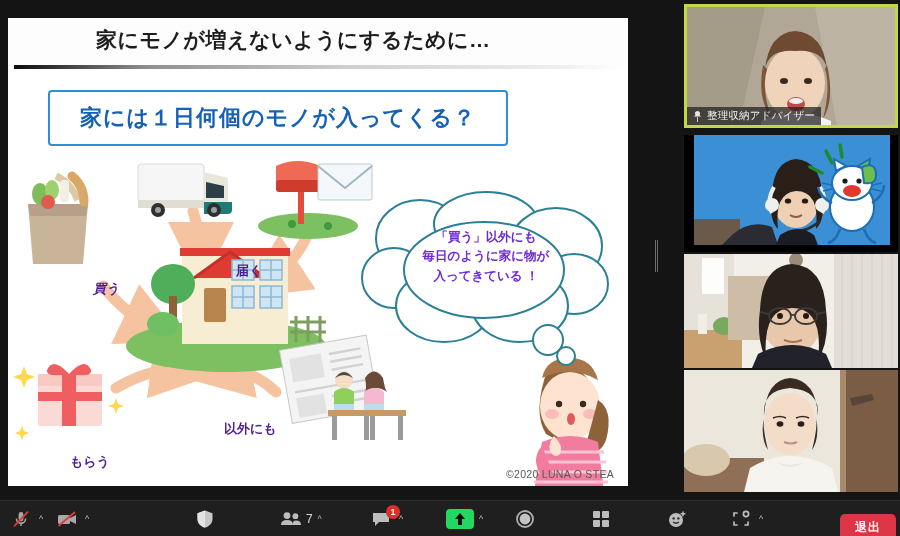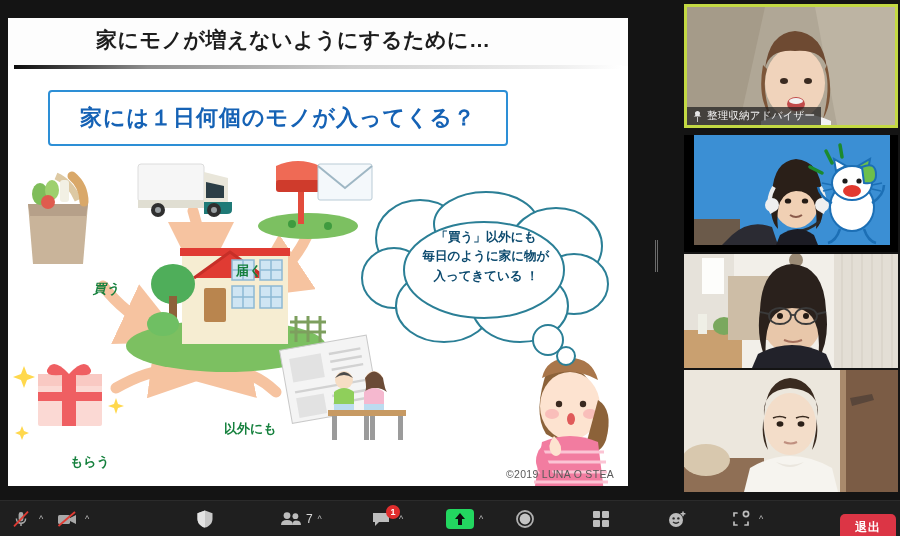--- a/index.html
+++ b/index.html
@@ -30,27 +30,27 @@
   #question-box {
     position: absolute; left: 40px; top: 72px; width: 460px; height: 56px;
     border: 2.5px solid #2d8fd6; border-radius: 4px; background: #fff;
     display: flex; align-items: center; justify-content: center;
   }
   #question-text {
     font-size: 22px; font-weight: 700; color: #1562b5; letter-spacing: 1px; white-space: nowrap;
   }
 
   
-  .dlabel { position: absolute; font-size: 13px; font-weight: 700; color: #15803d; white-space: nowrap; }
+  .dlabel { position: absolute; font-size: 13px; font-weight: 700; color: #4c1d95; white-space: nowrap; }
 
   
   #bubble { position: absolute; left: 352px; top: 172px; width: 252px; height: 170px; }
   #bubble-text {
     position: absolute; left: 0; right: 0; top: 38px;
-    text-align: center; font-size: 12.5px; font-weight: 700; color: #0c4a6e; line-height: 1.55;
+    text-align: center; font-size: 12.5px; font-weight: 700; color: #6d28d9; line-height: 1.55;
     white-space: pre-line;
   }
   #copyright {
     position: absolute; right: 14px; bottom: 6px;
     font-size: 10.5px; color: #5a5a5a; letter-spacing: .3px; white-space: nowrap;
   }
   #split-handle {
     position: absolute; left: 655px; top: 234px; width: 4px; height: 32px;
   }
   #split-handle i { display:block; float:left; width:1px; height:32px; background:#6b6b6b; margin-right:1px; }
@@ -289,21 +289,21 @@
           <g fill="#ffffff" stroke="#2b7f96" stroke-width="2">
             <circle cx="188" cy="150" r="15"></circle>
             <circle cx="206" cy="166" r="9"></circle>
           </g>
         </svg>
         <div id="bubble-text">「買う」以外にも
 毎日のように家に物が
 入ってきている ！</div>
       </div>
 
-      <div id="copyright">©2019 LUNA O STEA</div>
+      <div id="copyright">©2020 LUNA O STEA</div>
     </div>
 
     <div id="split-handle">
         <i></i>
         <i></i>
       </div>
   </div>
 
   <div id="filmstrip">
 

